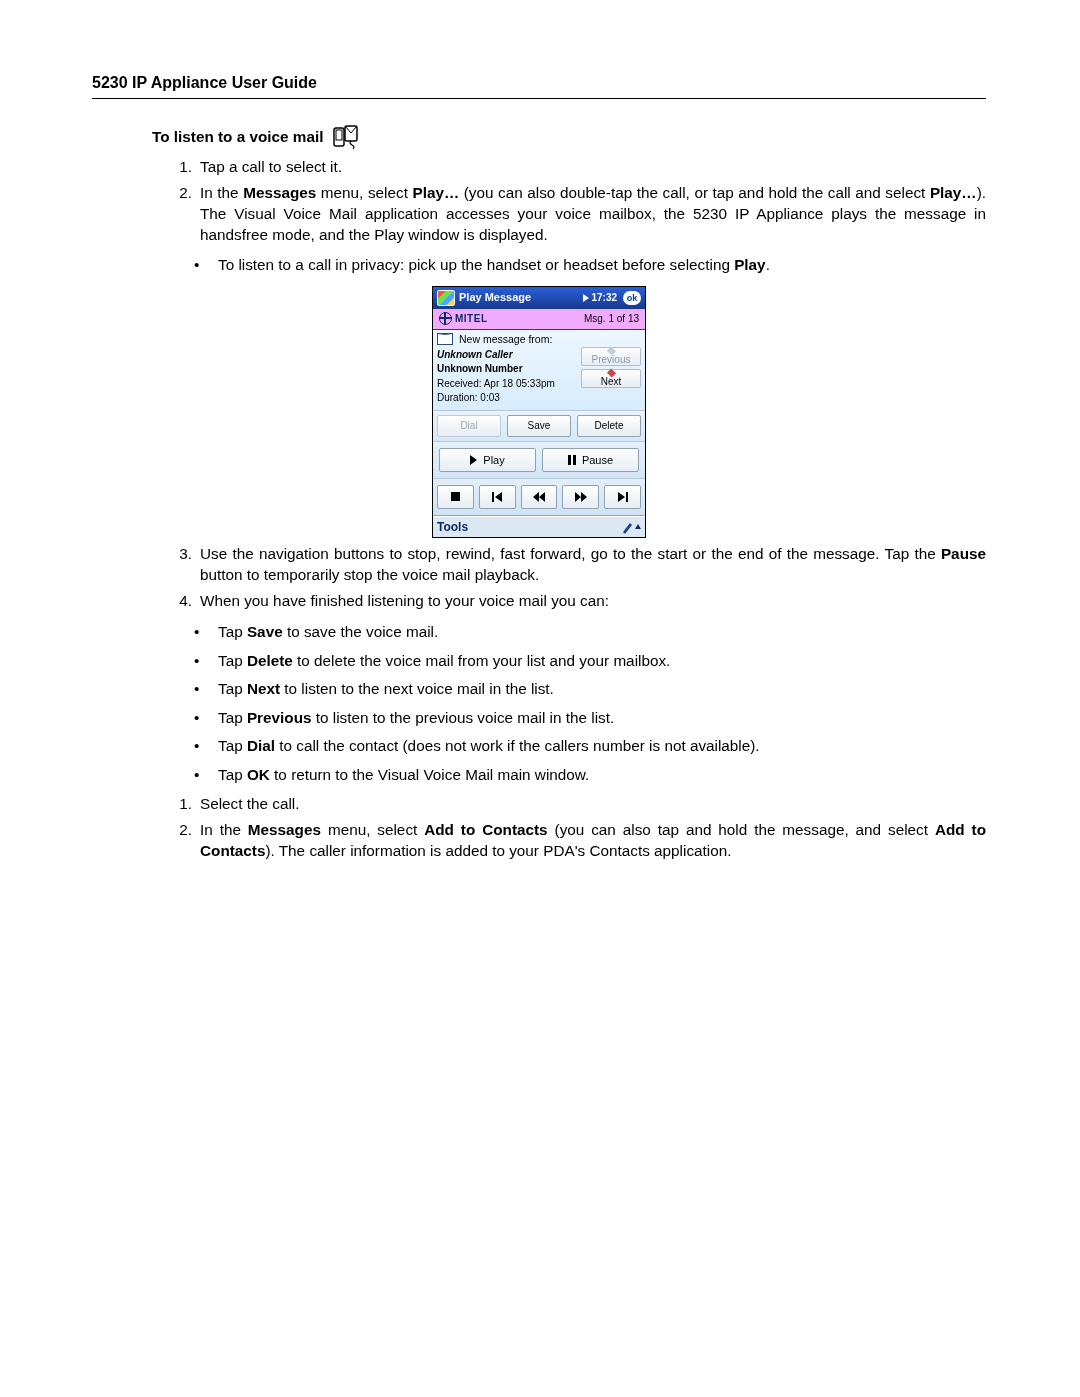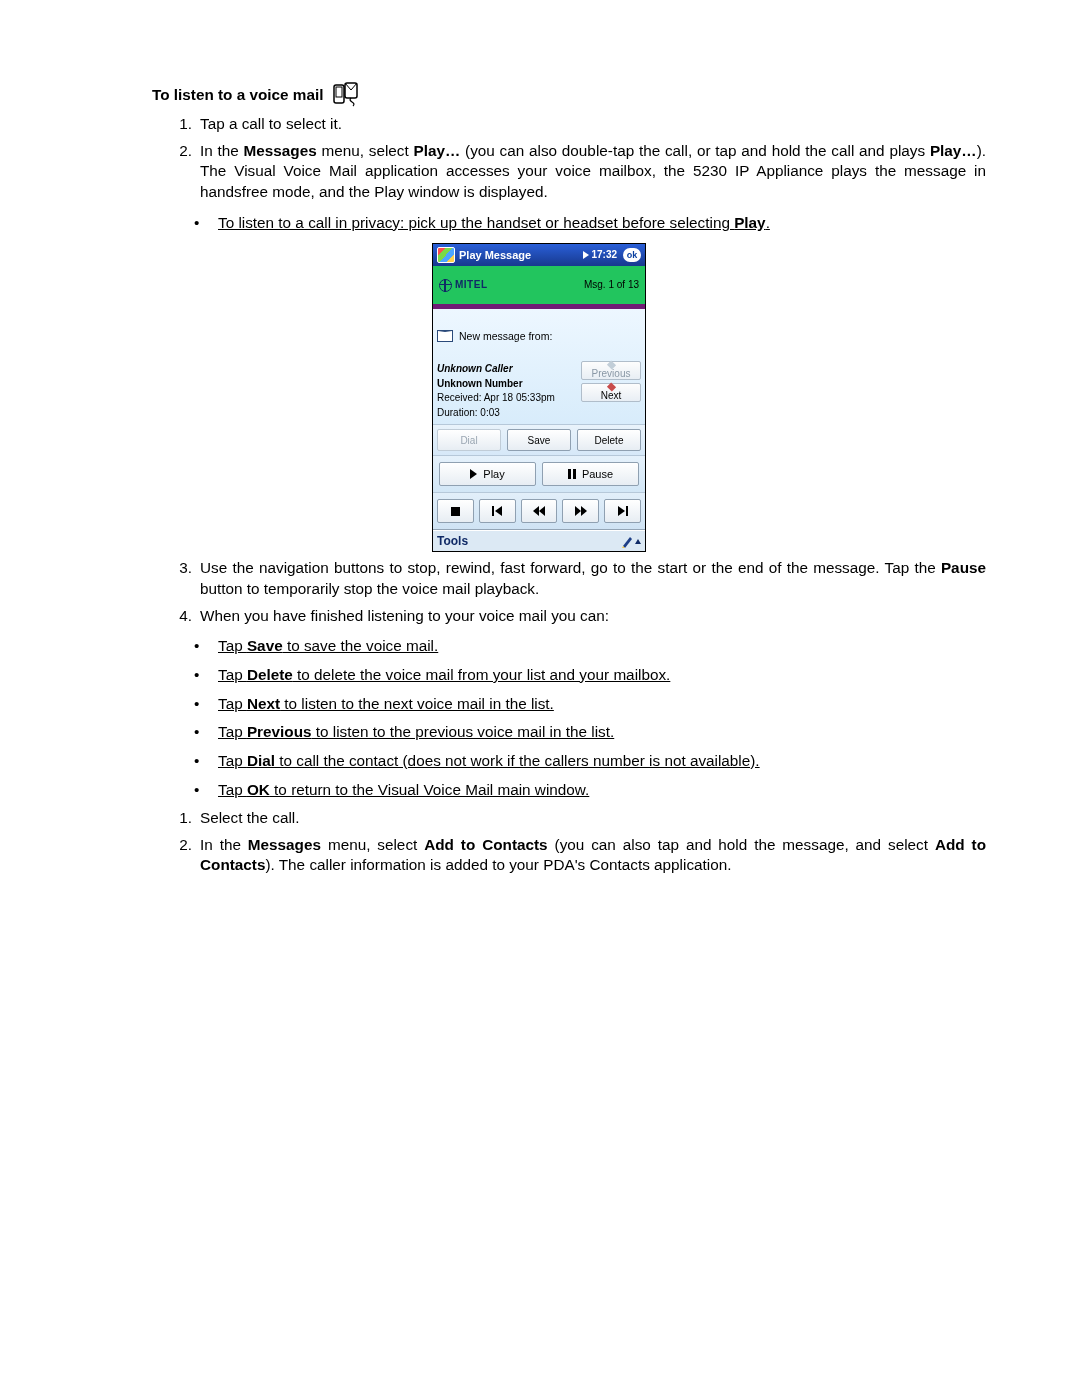--- a/index.html
+++ b/index.html
@@ -46,21 +46,21 @@
   .sublist { margin-left: 28px; margin-top: 10px; }
   .sub-li {
     display: flex;
     margin: 8px 0;
   }
   .sub-li .bullet {
     flex: 0 0 24px;
     text-align: left;
     padding-left: 6px;
   }
-  .sub-li .body { flex: 1; text-decoration: underline; }
+  .sub-li .body { flex: 1; }
   .figure {
     text-align: center;
     margin: 10px 0 6px 0;
   }
   .figure-caption {
     font-weight: bold;
     text-align: center;
     margin: 8px 0 10px 0;
   }
   .footer {
@@ -106,24 +106,24 @@
     border-radius:2px;
   }
   .titlebar .tb-title { font-weight: bold; flex:1; font-size:11px; }
   .titlebar .tb-time { font-size:10px; font-weight:bold; margin-right:2px; display:flex; align-items:center; gap:2px;}
   .ok-btn {
     background:#fff; color:#0a3fa0; border-radius:10px;
     width:18px; height:14px; font-size:9px; font-weight:bold;
     display:flex; align-items:center; justify-content:center;
   }
   .mitel-row {
-    background:#22c55e;
-    border-bottom:5px solid #701a75;
+    background:#f0abfc;
+    border-bottom:1px solid #701a75;
     display:flex; align-items:center; justify-content:space-between;
-    padding:10px 6px; height:18px;
+    padding:1px 6px; height:18px;
   }
   .mitel-logo { font-weight:bold; font-size:10px; color:#102a66; letter-spacing:0.5px; display:flex; align-items:center; gap:3px;}
   .mitel-logo .orb{width:11px;height:11px;border:1.5px solid #102a66;border-radius:50%;position:relative;}
   .mitel-logo .orb:before,.mitel-logo .orb:after{content:"";position:absolute;background:#102a66;}
   .mitel-logo .orb:before{left:4px;top:-1px;width:1.5px;height:13px;}
   .mitel-logo .orb:after{left:-1px;top:4px;width:13px;height:1.5px;}
   .msg-count { font-size:10px; color:#000; }
   .msg-panel {
     background: linear-gradient(#edf7ff,#d8ecfb);
     padding: 2px 4px 4px 4px;
@@ -212,20 +212,21 @@
   .pencil { width:12px;height:14px; position:relative;}
   .pencil svg{display:block;}
   .tiny-up { width:0;height:0;border-bottom:5px solid #102a66;border-left:3px solid transparent;border-right:3px solid transparent;}
 
   b { font-weight:bold; }
 </style>
 </head>
 <body>
 
 <div class="page">
+  <div class="header">5230 IP Appliance User Guide</div>
 
   <div class="section-title-row">
     <span class="title">To listen to a voice mail</span>
     <span class="mini-icon">
       <svg width="30" height="26">
         <rect x="1" y="3" width="10" height="18" rx="2" fill="none" stroke="#000" stroke-width="1.5"></rect>
         <rect x="3" y="5" width="6" height="10" fill="none" stroke="#000"></rect>
         <rect x="12" y="1" width="12" height="15" rx="2" fill="none" stroke="#000" stroke-width="1.5"></rect>
         <path d="M12 1 L18 8 L24 1" fill="none" stroke="#000"></path>
         <path d="M18 16 C 14 20, 24 20, 20 24" fill="none" stroke="#000" stroke-width="1.2"></path>
@@ -234,21 +235,21 @@
   </div>
 
   <div class="ol">
     <div class="li">
         <div class="num">1.</div>
         <div class="body">Tap a call to select it.</div>
       </div>
     <div class="li">
         <div class="num">2.</div>
       <div class="body">
-        <span>In the </span><b>Messages</b><span> menu, select </span><b>Play…</b><span> (you can also double-tap the call, or tap and hold the call and plays </span><b>Play…</b><span>). The Visual Voice Mail application accesses your voice mailbox, the 5230 IP Appliance plays the message in handsfree mode, and the Play window is displayed.</span>
+        <span>In the </span><b>Messages</b><span> menu, select </span><b>Play…</b><span> (you can also double-tap the call, or tap and hold the call and select </span><b>Play…</b><span>). The Visual Voice Mail application accesses your voice mailbox, the 5230 IP Appliance plays the message in handsfree mode, and the Play window is displayed.</span>
       </div>
     </div>
   </div>
   <div class="ol">
     <div class="sublist">
       <div class="sub-li">
           <div class="bullet">•</div>
         <div class="body">
           <span>To listen to a call in privacy: pick up the handset or headset before selecting </span><b>Play</b><span>.</span>
         </div>
@@ -268,21 +269,21 @@
         <span class="ok-btn">ok</span>
       </div>
       <div class="mitel-row">
         <span class="mitel-logo">
             <span class="orb"></span>
             <span>MITEL</span>
           </span>
         <span class="msg-count">Msg. 1 of 13</span>
       </div>
       <div class="msg-panel">
-        <div class="row-flex" style="margin:18px 0;">
+        <div class="row-flex" style="margin:0 0;">
           <span class="mail-ico"></span>
           <span style="font-size:10.5px;">New message from:</span>
         </div>
         <div class="info-grid">
           <div class="info-left">
             <div class="caller-name">Unknown Caller</div>
             <div class="caller-num">Unknown Number</div>
             <div>Received: Apr 18 05:33pm</div>
             <div>Duration: 0:03</div>
           </div>

